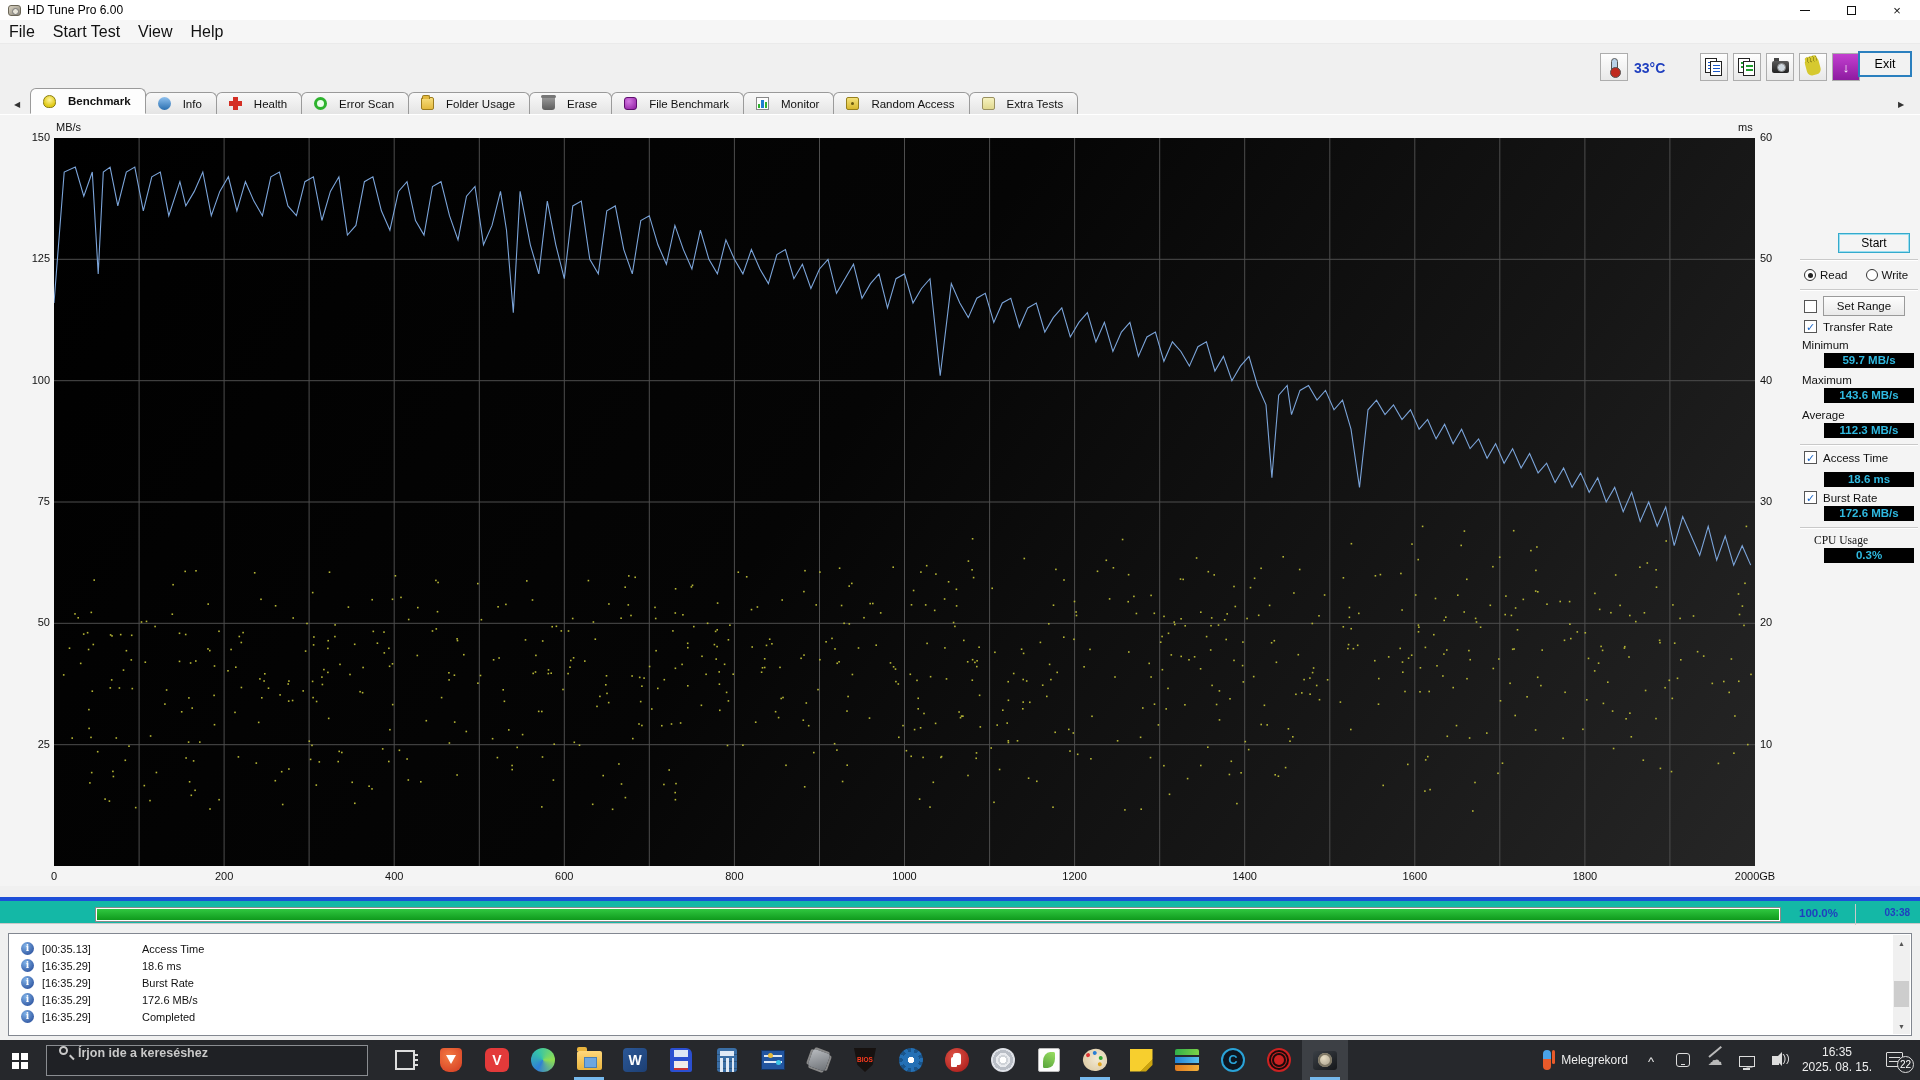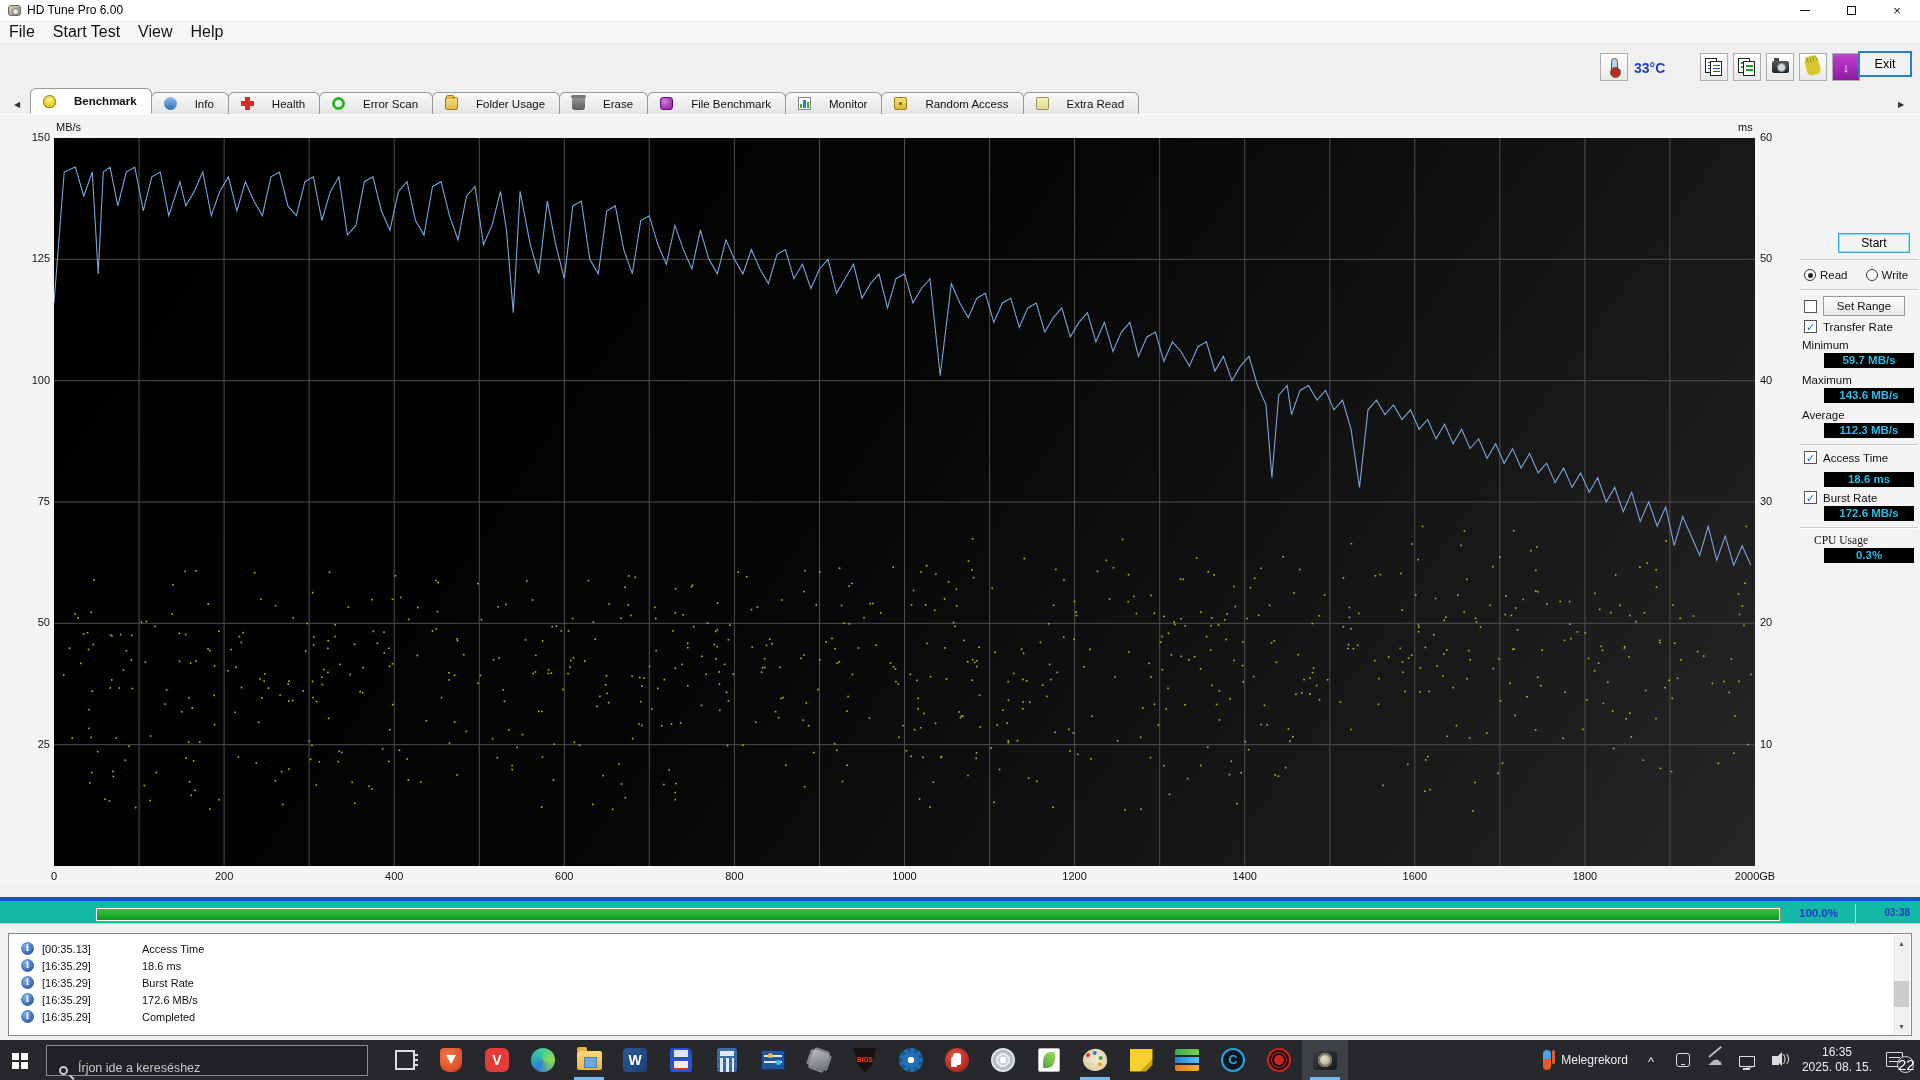--- a/index.html
+++ b/index.html
@@ -51,21 +51,21 @@
   .dl-btn { background:linear-gradient(#c33fd0,#8d1ba0) !important; }
   .dl-arrow { color:#fff; font-size:13px; font-weight:bold; }
   #exit-btn { position:absolute; left:1858px; top:7px; width:54px; height:26px; background:#f2f2f2;
     border:2px solid #2a7fbe; display:flex; align-items:center; justify-content:center; font-size:12.5px; }
   
   #tabstrip { position:absolute; left:0; top:88px; width:1920px; height:26px; display:flex; align-items:flex-end; }
   .tab-scroll { width:18px; height:17px; display:flex; align-items:center; justify-content:center;
     font-size:8px; color:#333; margin:0 4px 1px 8px; }
   .tab-scroll.right { margin-left:auto; margin-right:10px; }
   #tabs { display:flex; align-items:flex-end; height:26px; }
-  .tab { display:flex; align-items:center; gap:18px; padding:4px 14px 4px 12px; font-size:11.5px;
+  .tab { display:flex; align-items:center; gap:12px; padding:4px 14px 4px 12px; font-size:11.5px;
     border:1px solid #9a9a9a; border-bottom:none; border-radius:6px 6px 0 0; height:22px;
     background:linear-gradient(#f9f9f9,#e4e4e4); color:#111; margin-right:-1px; }
   .tab.active { background:#fdfdfd; height:26px; font-weight:bold; z-index:2; border-bottom:1px solid #fdfdfd; }
   .ti { width:13px; height:13px; display:inline-block; flex:none; }
   .ti-bulb{background:radial-gradient(circle at 50% 35%,#fff49a,#e0c916 70%);border-radius:50% 50% 40% 40%;border:1px solid #8a7d10;}
   .ti-info{background:linear-gradient(#8fc1ef,#2a6fb0);border-radius:50%;color:#fff;font-size:10px;font-weight:bold;text-align:center;line-height:13px;}
   .ti-health{background:
      linear-gradient(#d42f24,#d42f24) center/13px 5px no-repeat,
      linear-gradient(#d42f24,#d42f24) center/5px 13px no-repeat; border-radius:2px;}
   .ti-scan{border:3px solid #2db32d;border-radius:50%;background:#eaffea;}
@@ -125,21 +125,21 @@
   .sb-arrow { height:16px; display:flex; align-items:center; justify-content:center; font-size:7px; color:#555; background:#f0f0f0; }
   .sb-thumb { position:absolute; left:1px; top:46px; width:15px; height:26px; background:#cdcdcd; }
   .sb-arrow.dn { position:absolute; bottom:0; width:100%; }
   
   #taskbar { position:absolute; left:0; top:1040px; width:1920px; height:40px; background:#26282c;
     display:flex; align-items:center; color:#eee; }
   #start-win { width:46px; height:40px; display:flex; align-items:center; justify-content:center; }
   .winlogo { width:7px; height:7px; background:#fff; box-shadow:9px 0 0 #fff, 0 9px 0 #fff, 9px 9px 0 #fff;
     margin:-8px 8px 0 -8px; }
   #searchbox { width:322px; height:31px; background:#1f2125; border:1px solid #8a8d91; display:flex;
-    align-items:flex-end; gap:10px; padding-left:12px; font-size:12.5px; color:#c9c9c9; }
+    align-items:flex-start; gap:10px; padding-left:12px; font-size:12.5px; color:#c9c9c9;font-weight:bold; }
   .mag { width:9px; height:9px; border:2px solid #c9c9c9; border-radius:50%; position:relative; flex:none;}
   .mag::after{content:"";position:absolute;left:8px;top:8px;width:2px;height:6px;background:#c9c9c9;transform:rotate(-45deg);transform-origin:top left;}
   #task-icons { display:flex; align-items:center; height:40px; margin-left:14px; }
   .ticon { width:46px; height:40px; display:flex; align-items:center; justify-content:center; position:relative; }
   .ticon.running::after { content:""; position:absolute; left:8px; bottom:0; width:30px; height:3px; background:#76b9ed; }
   .ticon.focused { background:#3d4045; }
   .tb { width:24px; height:24px; display:flex; align-items:center; justify-content:center; font-weight:bold; }
   .tb-taskview{width:20px;height:20px;border:2px solid #ddd;position:relative;}
   .tb-taskview::after{content:"";position:absolute;right:-5px;top:2px;width:4px;height:12px;background:repeating-linear-gradient(#ddd 0 2px,transparent 2px 5px);}
   .tb-brave{width:22px;height:24px;background:radial-gradient(circle at 40% 35%,#f47b42,#d33a22);border-radius:4px 4px 9px 9px;position:relative;}
@@ -204,21 +204,21 @@
   .net { width:16px; height:11px; border:1.5px solid #ddd; position:relative; margin-top:2px;}
   .net::after{content:"";position:absolute;left:3px;bottom:-4px;width:7px;height:1.5px;background:#ddd;box-shadow:3px -2px 0 -0.5px #ddd;}
   .spk { width:7px; height:9px; background:#ddd; position:relative; margin-right:6px;}
   .spk::before{content:"";position:absolute;left:3px;top:-3px;border:7px solid transparent;border-right-color:#ddd;border-left:none;margin-top:1px;transform:translateY(-2px);}
   .spk::after{content:"))";position:absolute;left:10px;top:-4px;color:#ddd;font-size:11px;}
   #clock { text-align:center; line-height:1.25; font-size:12px; }
   #notif { position:relative; width:26px; height:22px; }
   .notif-sq { width:17px; height:15px; border:1.5px solid #ddd; border-radius:1px; position:absolute; left:0; top:3px;
     background:repeating-linear-gradient(#ddd 2px 3px,transparent 3px 6px) 2px 2px/11px 8px no-repeat; }
   .notif-badge { position:absolute; right:-2px; bottom:-2px; width:17px; height:17px; border-radius:50%;
-    background:#26282c; border:1px solid #ddd; color:#fff; font-size:15px; text-align:center; line-height:15px; }
+    background:#26282c; border:1px solid #ddd; color:#fff; font-size:10px; text-align:center; line-height:15px; }
 </style>
 </head>
 <body>
 
 <div id="titlebar">
   <span id="app-icon"></span>
   <span>HD Tune Pro 6.00</span>
   <div class="wbtns">
     <div class="wbtn">
         <span class="glyph-min"></span>
@@ -306,21 +306,21 @@
           <i></i>
         </span>
         <span>Monitor</span>
       </div>
       <div class="tab">
         <span class="ti ti-random"></span>
         <span>Random Access</span>
       </div>
       <div class="tab">
         <span class="ti ti-extra"></span>
-        <span>Extra Read</span>
+        <span>Extra Tests</span>
       </div>
     </div>
   <div class="tab-scroll right">▶</div>
 </div>
 
 <div id="content">
   <span class="axis-label" style="left:56px; top:6px;">MB/s</span>
   <span class="axis-label" style="left:1738px; top:6px;">ms</span>
   <div id="plot">
     <svg id="plotsvg" width="1701" height="728" viewBox="0 0 1701 728" xmlns="http://www.w3.org/2000/svg">

